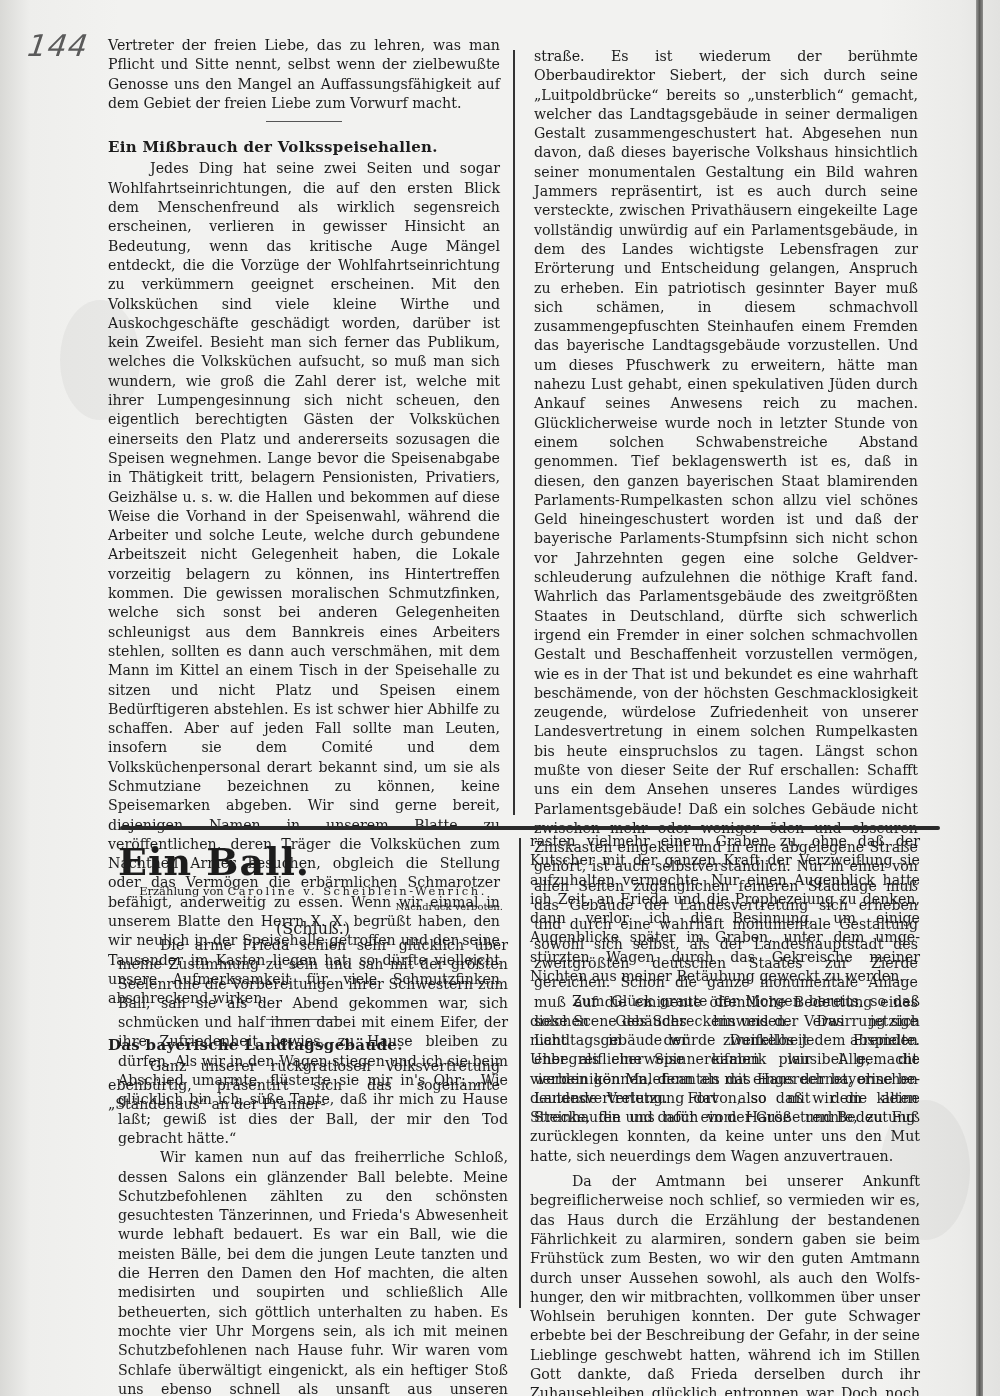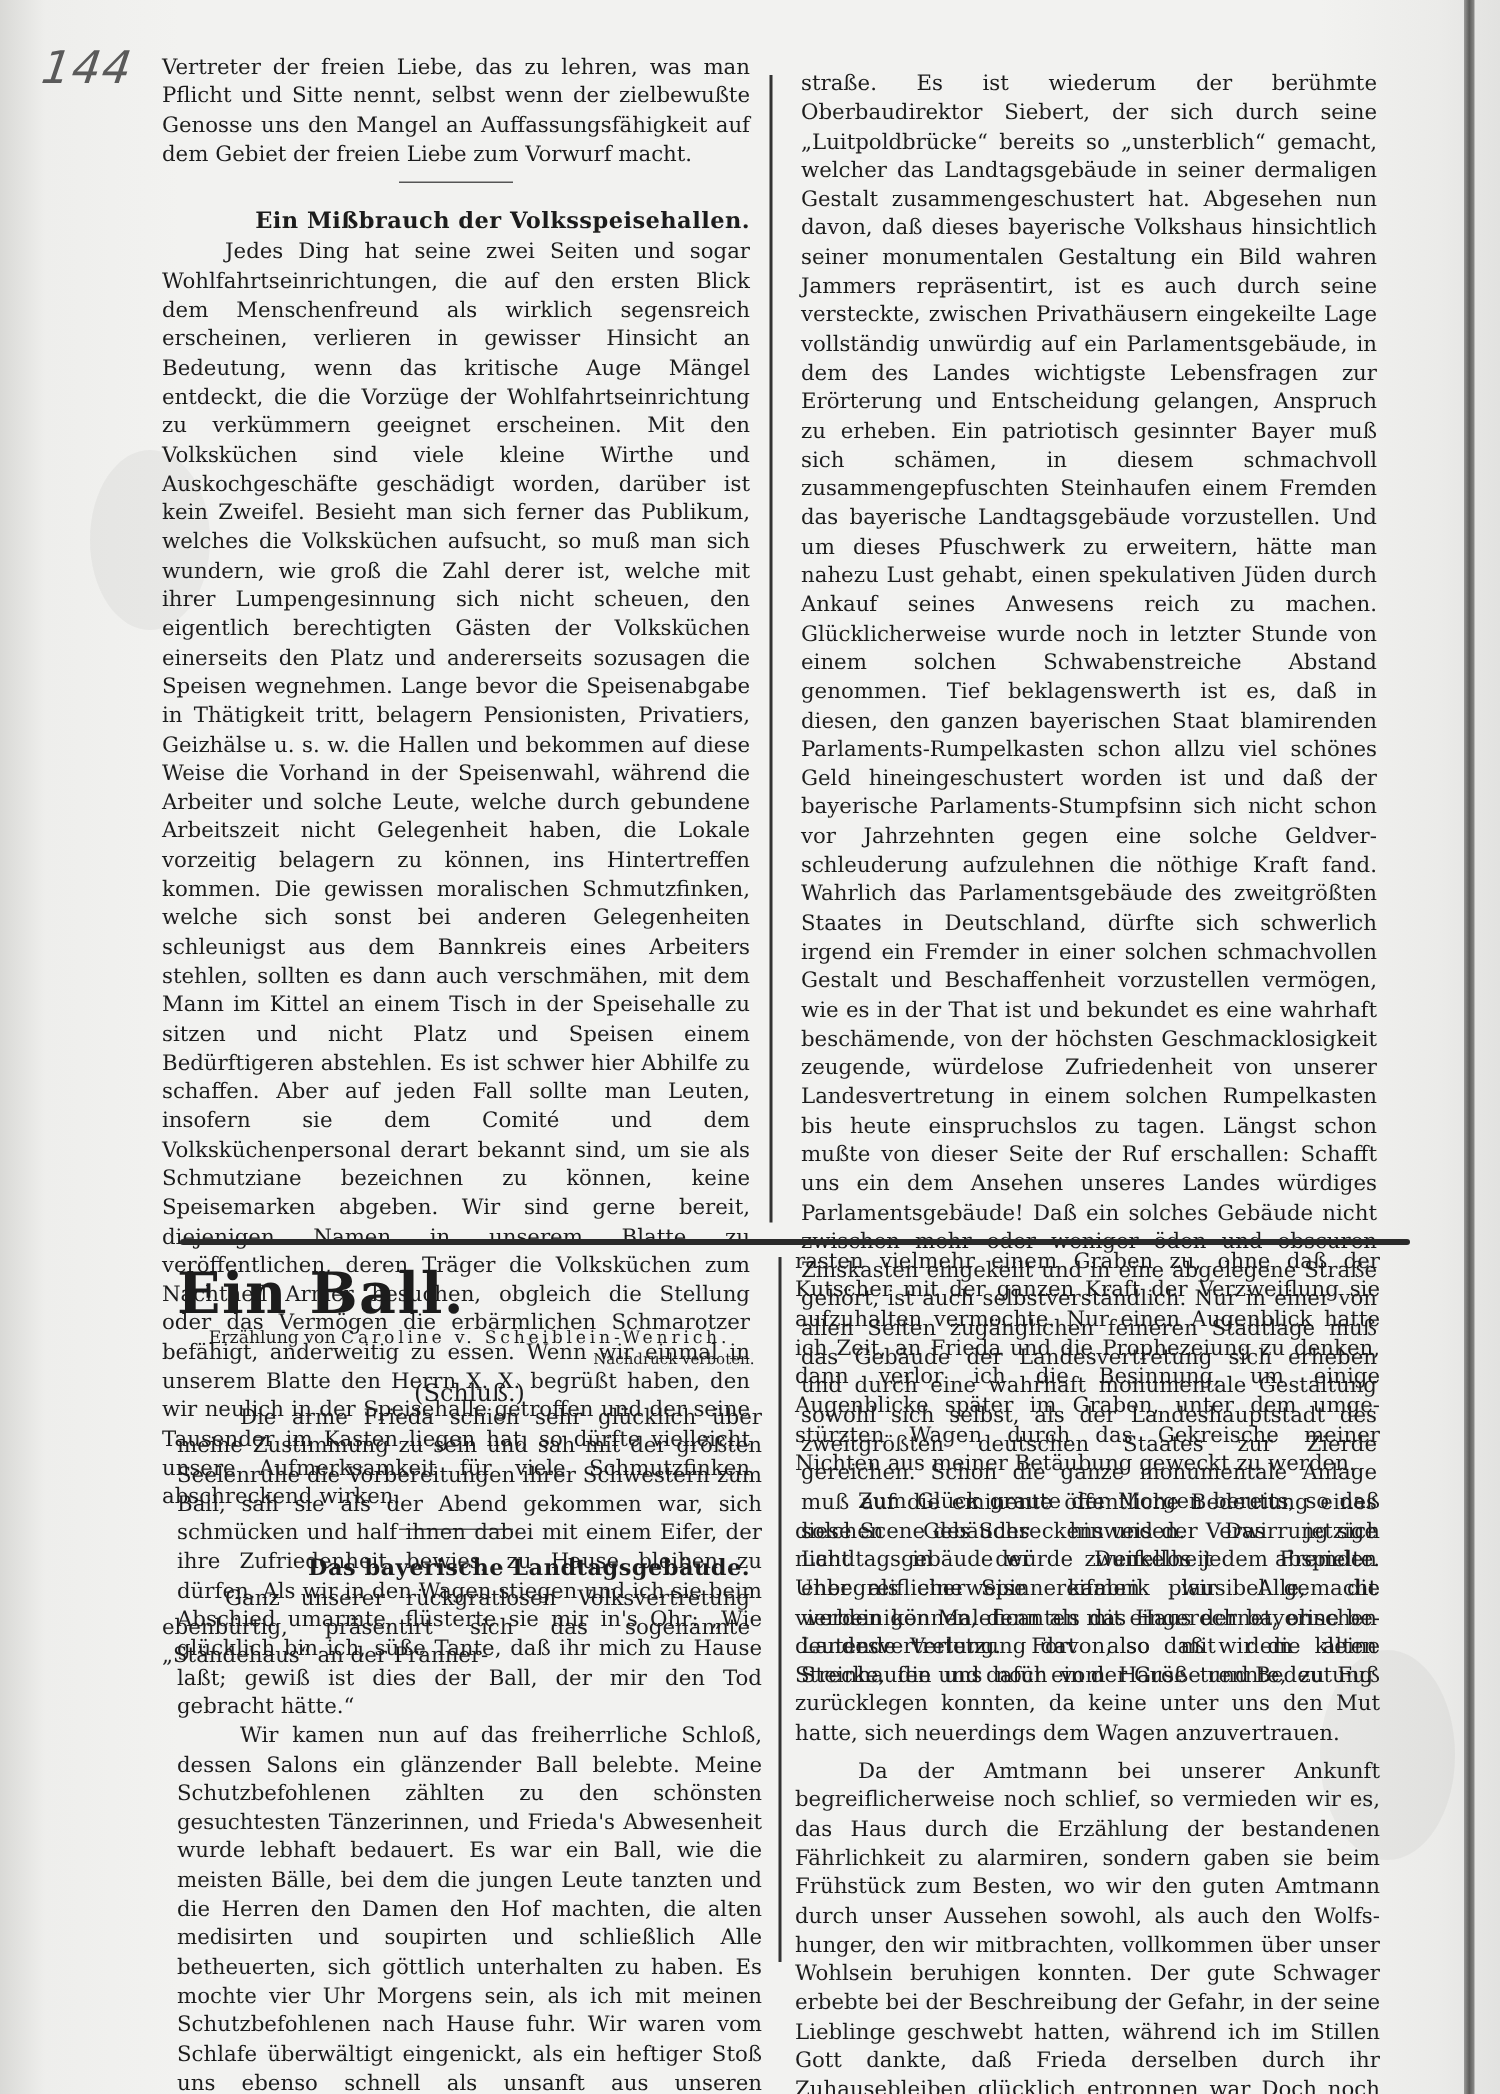--- a/index.html
+++ b/index.html
@@ -73,21 +73,21 @@
       background: #2a2a2a;
       border-radius: 2px;
     }
     .short-rule {
       width: 76px;
       height: 1px;
       background: #555;
       margin: 8px auto 7px auto;
     }
     .section-heading {
-      text-align: right;
+      text-align: left;
       font-weight: bold;
       font-size: 15px;
       font-family: "DejaVu Serif", serif;
       margin: 16px 0 2px 0;
       letter-spacing: 0.3px;
     }
     .story-title {
       position: absolute;
       left: 118px; top: 840px;
       width: 390px;

